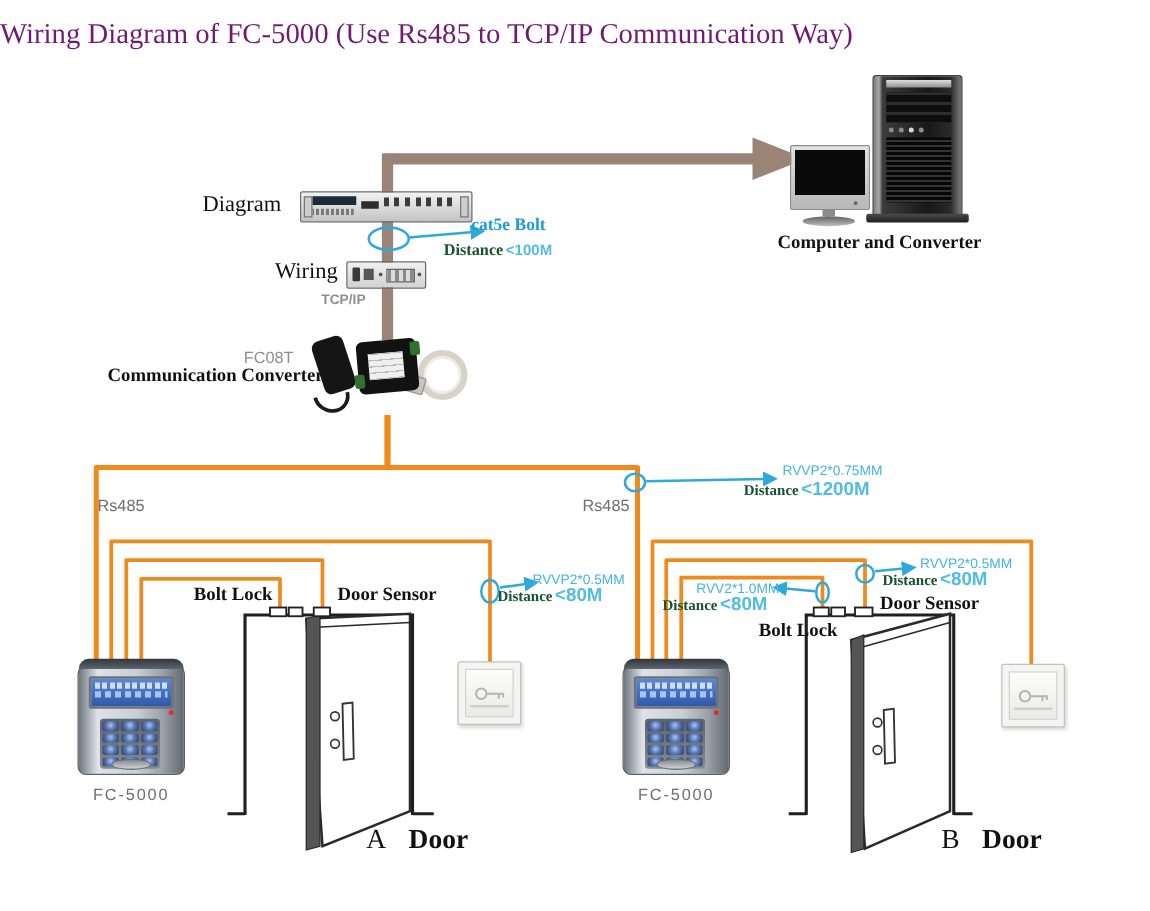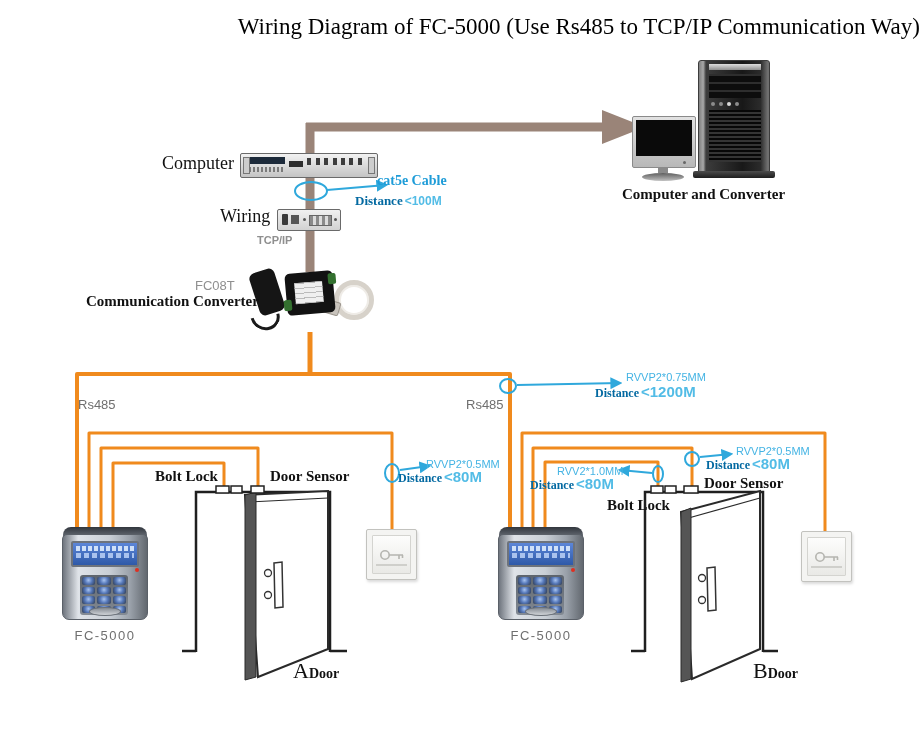--- a/index.html
+++ b/index.html
@@ -2,31 +2,31 @@
 <html><head>
 <meta charset="utf-8">
 <style>
   html,body{margin:0;padding:0;background:#fff;}
   #canvas{position:relative;width:920px;height:729px;background:#ffffff;overflow:hidden;
           font-family:"Liberation Sans",sans-serif;}
   svg.overlay{position:absolute;left:0;top:0;z-index:1;}
   .lbl{position:absolute;white-space:nowrap;z-index:3;}
   .serif{font-family:"Liberation Serif",serif;}
 
-  .title{left:0;right:0;top:14px;text-align:right;font-size:23px;color:#000000;
-         font-family:"Liberation Serif",serif;padding-left:35px;}
+  .title{left:0;right:0;top:14px;text-align:left;font-size:23px;color:#701a75;
+         font-family:"Liberation Serif",serif;}
 
   .lbl-switches{left:162px;top:153px;font-size:18px;color:#111;}
   .lbl-router{left:220px;top:206px;font-size:18px;color:#111;}
   .lbl-tcpip{left:257px;top:234px;font-size:11px;font-weight:bold;color:#8f8f8f;}
   .lbl-fc08t{left:195px;top:278px;font-size:13px;color:#8f8f8f;}
   .lbl-commconv{left:86px;top:293px;font-size:15px;font-weight:bold;color:#111;}
   .lbl-computer{left:622px;top:186px;font-size:15px;font-weight:bold;color:#111;}
   .lbl-cat5e{left:377px;top:173px;font-size:14px;font-weight:bold;color:#1e9cd8;}
-  .dist .dw{font-family:"Liberation Serif",serif;font-weight:bold;color:#0369a1;font-size:13px;}
+  .dist .dw{font-family:"Liberation Serif",serif;font-weight:bold;color:#14532d;font-size:13px;}
   .dist .dv{font-weight:bold;color:#52bce6;font-size:12px;margin-left:2px;}
   .lbl-cat5e-dist{left:355px;top:191px;}
   .cable-name{font-size:11px;color:#45b4e4;}
   .lbl-trunk{left:626px;top:371px;}
   .lbl-trunk-dist{left:595px;top:383px;}
   .lbl-trunk-dist .dw{font-size:12px;}
   .lbl-trunk-dist .dv{font-size:11px;}
   .sm .dw{font-size:12px;} .sm .dv{font-size:15px;}
   .lbl-exita{left:426px;top:458px;}
   .lbl-exita-dist{left:398px;top:468px;}
@@ -41,21 +41,21 @@
   .lbl-doorsensor-a{left:270px;top:468px;font-size:15px;font-weight:bold;color:#111;}
   .lbl-boltlock-b{left:607px;top:497px;font-size:15px;font-weight:bold;color:#111;}
   .lbl-doorsensor-b{left:704px;top:475px;font-size:15px;font-weight:bold;color:#111;}
 
   .lbl-fc5000-a{left:62px;width:86px;top:628px;text-align:center;font-size:13px;
                 letter-spacing:1.5px;color:#6f6f6f;}
   .lbl-fc5000-b{left:498px;width:86px;top:628px;text-align:center;font-size:13px;
                 letter-spacing:1.5px;color:#6f6f6f;}
   .door-tag{font-family:"Liberation Serif",serif;color:#111;}
   .door-tag .dl{font-size:22px;}
-  .door-tag .dwrd{font-size:14px;font-weight:600;margin-left:0;}
+  .door-tag .dwrd{font-size:22px;font-weight:600;margin-left:18px;}
   .lbl-door-a{left:293px;top:658px;}
   .lbl-door-b{left:753px;top:658px;}
 
   
   .dev{position:absolute;z-index:2;}
 
   
   .switch-device{left:240px;top:153px;width:136px;height:23px;border:1px solid #6a6a6a;
     border-radius:2px;background:linear-gradient(180deg,#f2f2f2,#c4c4c4);}
   .sw-label{position:absolute;left:8px;top:3px;width:36px;height:7px;background:#1c2a3a;}
@@ -327,28 +327,28 @@
       <svg class="eb-key" width="30" height="16" viewBox="0 0 30 16">
         <circle cx="7" cy="8" r="4.2" fill="none" stroke="#b5b5b0" stroke-width="1.6"></circle>
         <path d="M11,8 L25,8 M21,8 L21,12 M24.5,8 L24.5,11" stroke="#b5b5b0" stroke-width="1.6" fill="none"></path>
       </svg>
       <div class="eb-groove"></div>
     </div>
   </div>
 
   <div class="lbl title">Wiring Diagram of FC-5000 (Use Rs485 to TCP/IP Communication Way)</div>
 
-  <div class="lbl serif lbl-switches">Computer</div>
+  <div class="lbl serif lbl-switches">Diagram</div>
   <div class="lbl serif lbl-router">Wiring</div>
   <div class="lbl lbl-tcpip">TCP/IP</div>
   <div class="lbl lbl-fc08t">FC08T</div>
   <div class="lbl serif lbl-computer">Computer and Converter</div>
   <div class="lbl serif lbl-commconv">Communication Converter</div>
 
-  <div class="lbl serif lbl-cat5e">cat5e Cable</div>
+  <div class="lbl serif lbl-cat5e">cat5e Bolt</div>
   <div class="lbl dist lbl-cat5e-dist">
     <span class="dw">Distance</span><span class="dv">&lt;100M</span>
   </div>
 
   <div class="lbl lbl-rs485-l">Rs485</div>
   <div class="lbl lbl-rs485-r">Rs485</div>
 
   <div class="lbl cable-name lbl-trunk">RVVP2*0.75MM</div>
   <div class="lbl dist sm lbl-trunk-dist">
     <span class="dw">Distance</span><span class="dv">&lt;1200M</span>

